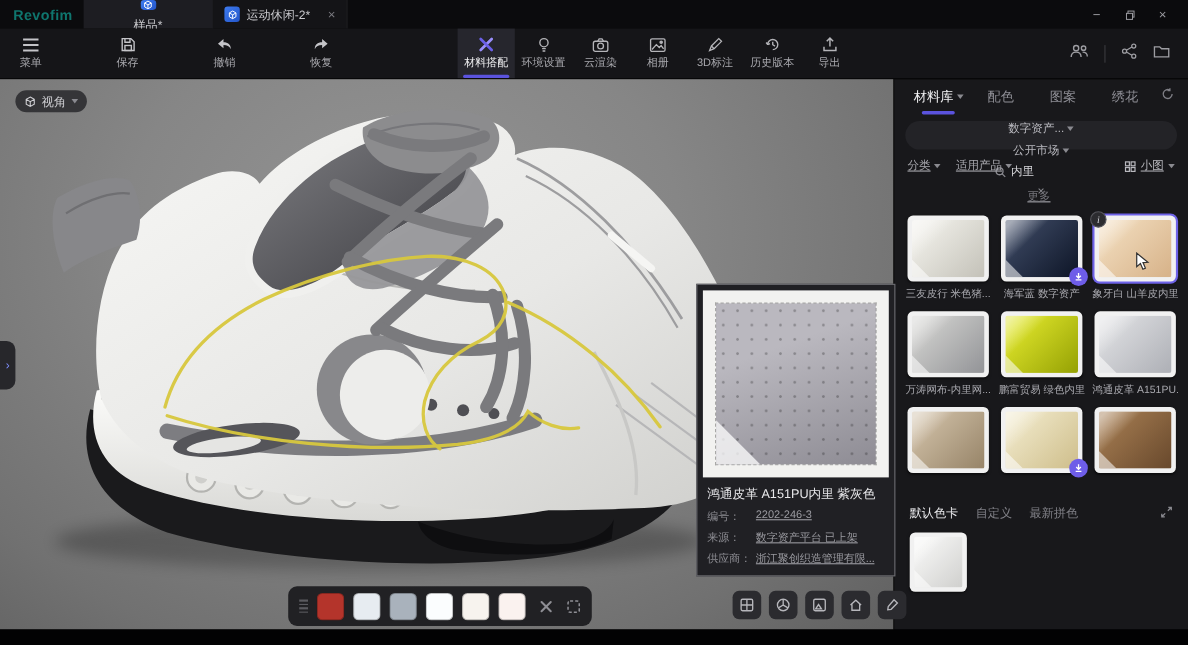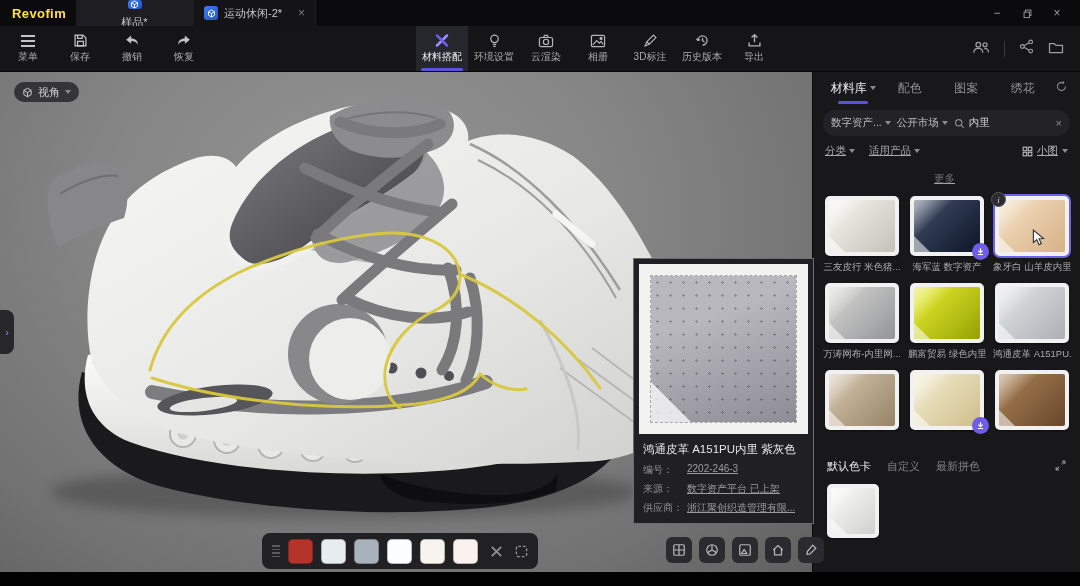--- a/index.html
+++ b/index.html
@@ -2,35 +2,35 @@
 <html><head>
 <meta charset="utf-8">
 <style>
   * { margin:0; padding:0; box-sizing:border-box; }
   html,body { background:#000; }
   body { font-family:"Liberation Sans","DejaVu Sans",sans-serif; }
   .page { position:relative; width:1080px; height:586px; background:#0c0c0e; overflow:hidden; }
 
   
   .titlebar { height:26px; background:#0b0b0d; display:flex; align-items:stretch; color:#d3d3d6; }
-  .logo { width:76px; display:flex; align-items:center; padding-left:12px; font-weight:bold; font-size:13px; letter-spacing:.4px; color:#fde047; }
+  .logo { width:76px; display:flex; align-items:center; padding-left:12px; font-weight:bold; font-size:13px; letter-spacing:.4px; color:#0f766e; }
   .tabs { display:flex; align-items:stretch; }
   .tab { display:flex; align-items:center; gap:6px; padding:0 10px; font-size:11px; color:#c9c9cd; border-right:1px solid #1c1c1f; min-width:118px; }
   .tab.first { background:#1d1d22;flex-direction:column; }
   .tab.second { background:#141417; }
   .tab-cube { width:14px; height:14px; border-radius:3px; background:linear-gradient(135deg,#3d7bf0,#2456c9); display:flex; align-items:center; justify-content:center; }
   .tab-close { margin-left:auto; color:#7c7c82; font-size:12px; padding-left:10px; }
   .winctl { margin-left:auto; display:flex; align-items:center; gap:4px; padding-right:10px; }
   .winbtn { width:26px; height:20px; display:flex; align-items:center; justify-content:center; color:#9d9da2; font-size:12px; }
 
   
   .toolbar { height:46px; background:#151518; display:flex; align-items:stretch; border-bottom:1px solid #060607; position:relative; }
   .tool { width:52px; display:flex; flex-direction:column; align-items:center; justify-content:center; gap:2px; color:#a9a9ae; font-size:10px; position:relative; }
   .tool svg { display:block; }
-  .tgroup-left { display:flex; padding-left:2px; }
+  .tgroup-left { display:flex; padding-left:2px;gap:36px; }
   .tgroup-center { display:flex; position:absolute; left:416px; top:0; bottom:0; }
   .tool.active { background:#26262d; color:#f0f0f2; }
   .tool.active::after { content:""; position:absolute; left:5px; right:5px; bottom:0; height:3px; background:#5b53de; border-radius:2px; }
   .tgroup-right { margin-left:auto; display:flex; align-items:center; gap:14px; padding-right:16px; color:#9d9da2; }
   .vdiv { width:1px; height:16px; background:#3a3a3e; }
 
   
   .main { display:flex; height:500px; }
   .canvas { position:relative; width:812px; height:500px;
     background:radial-gradient(ellipse at 45% 28%, #949494 0%, #868686 40%, #717171 78%, #606060 100%); }
@@ -47,21 +47,21 @@
   .cbicon { color:#8e8e94; display:flex; align-items:center; margin-left:4px; }
   .quickbar { position:absolute; left:666px; top:465px; display:flex; gap:7px; z-index:5; }
   .qbtn { width:26px; height:26px; border-radius:6px; background:#2b2b2f; display:flex; align-items:center; justify-content:center; color:#b6b6bb; }
 
   
   .ptabs { display:flex; align-items:center; height:32px; padding:0 12px; gap:0; }
   .ptab { flex:1; text-align:center; font-size:12px; color:#8e8e95; position:relative; padding:6px 0; display:flex; align-items:center; justify-content:center; gap:3px; }
   .ptab.active { color:#f2f2f4; }
   .ptab.active::after { content:""; position:absolute; left:50%; transform:translateX(-50%); bottom:-1px; width:30px; height:3px; border-radius:2px; background:#5b53de; }
   .prefresh { color:#7e7e85; margin-left:4px; }
-  .filter1 { margin:6px 10px 0; height:26px; background:#232327; border-radius:14px; display:flex; align-items:center; padding:0 8px; gap:6px; font-size:10.5px; color:#b9b9bf; }
+  .filter1 { margin:6px 10px 0; height:26px; background:#232327; border-radius:14px; display:flex; align-items:center; padding:0 8px; gap:6px; font-size:10.5px; color:#b9b9bf;flex-direction:column; }
   .caret { width:0; height:0; border-left:3.5px solid transparent; border-right:3.5px solid transparent; border-top:4px solid #8a8a90; display:inline-block; }
   .searchbox { display:flex; align-items:center; gap:4px; flex:1; min-width:0; }
   .searchbox input { background:transparent; border:none; outline:none; color:#d6d6da; font-size:10.5px; width:70px; font-family:inherit; }
   .clear-x { color:#8a8a90; font-size:11px; }
   .filter2 { display:flex; align-items:flex-start; margin:8px 12px 0; font-size:10.5px; color:#a8a8ae; gap:14px;text-decoration:underline; }
   .filter2 .dim { color:#73737a;margin-top:28px; }
   .sizectl { margin-left:auto; display:flex; align-items:center; gap:4px; color:#b9b9bf; }
   .mat-grid { display:grid; grid-template-columns:repeat(3,78px); gap:10px 7px; padding:10px 10px 0; }
   .mat-cell { width:78px; }
   .mat-frame { position:relative; width:74px; height:60px; margin:0 auto; background:#f1f1f1; border-radius:5px; padding:4px; box-shadow:0 1px 2px rgba(0,0,0,.5); }

